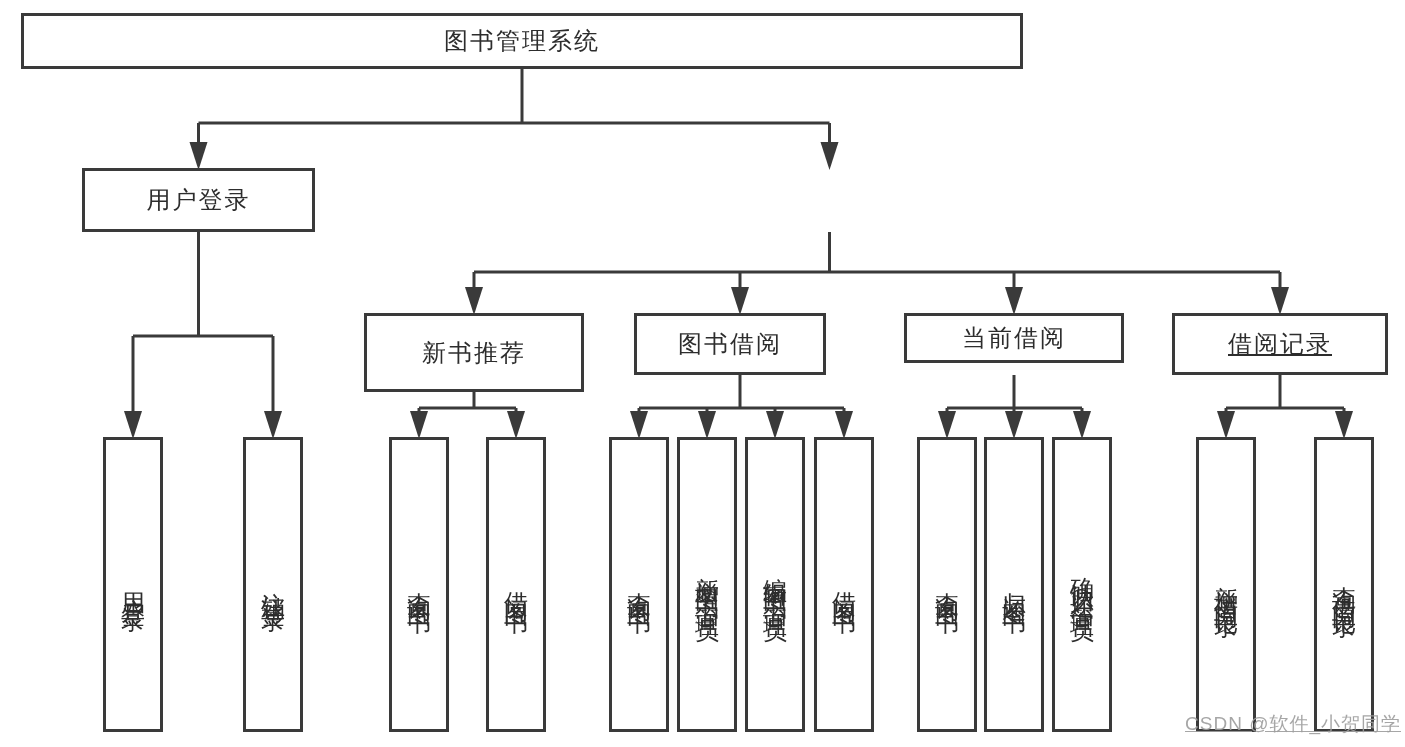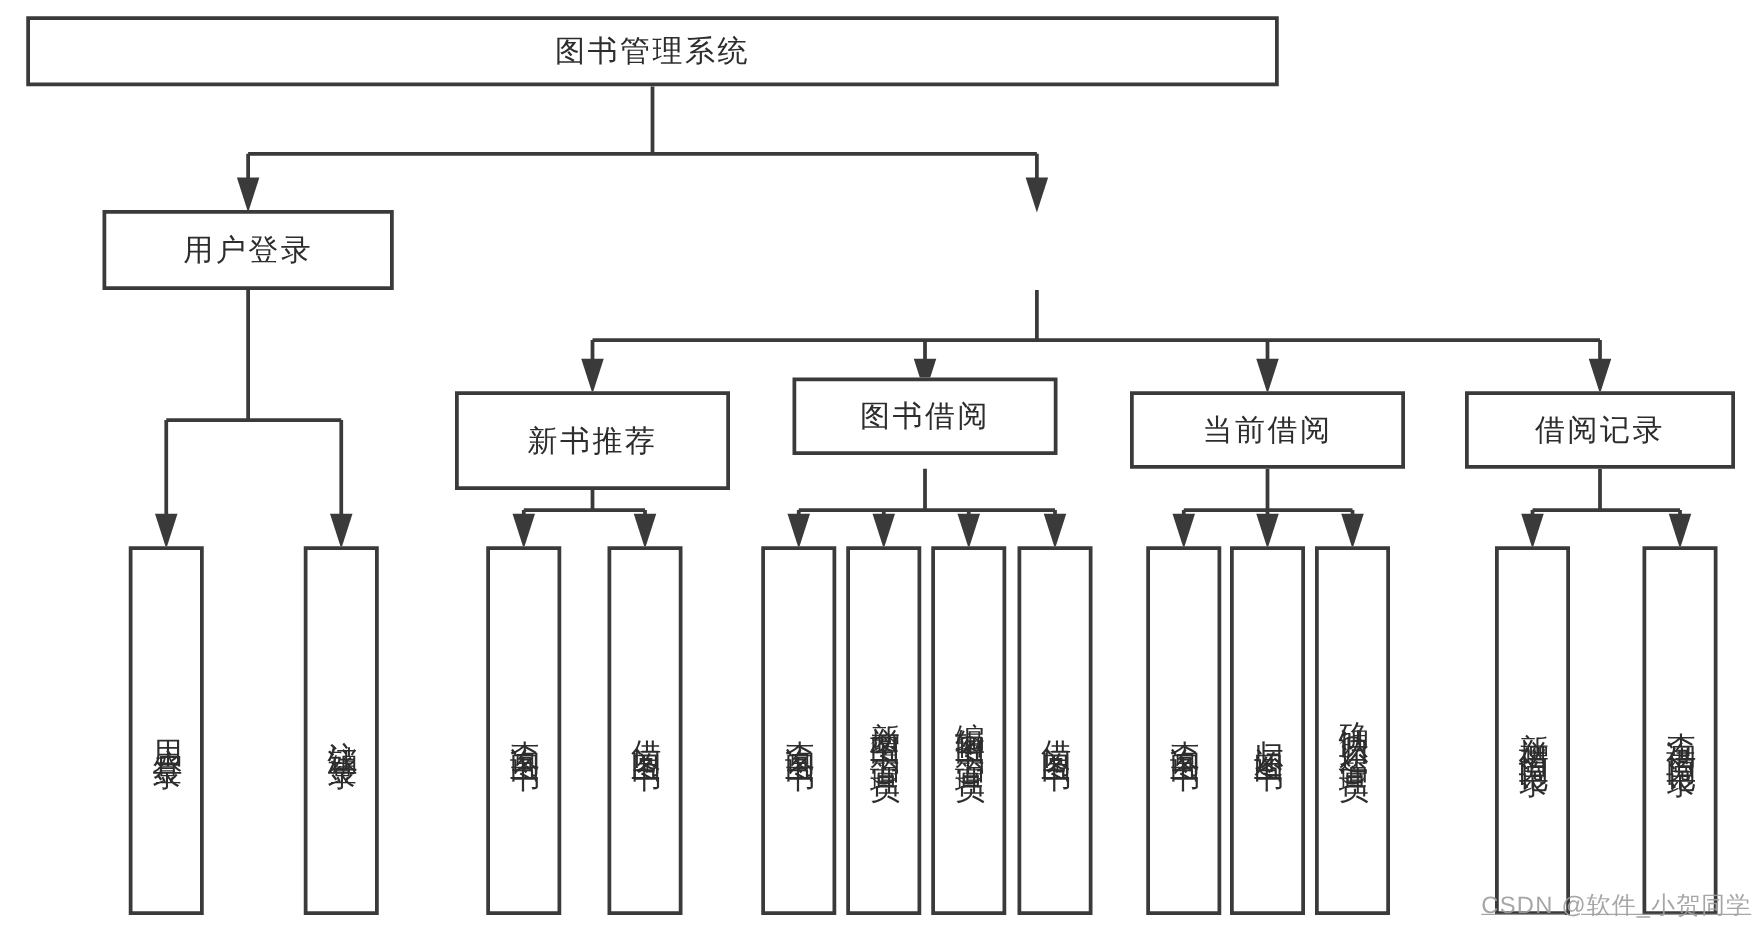--- a/index.html
+++ b/index.html
@@ -30,23 +30,23 @@
     text-orientation:mixed;
     letter-spacing:6px;
     line-height:1;
     padding:6px 0;
   }
   
   #n-root            {left:21px;  top:13px;  width:1002px; height:56px;}
   #n-user-login      {left:82px;  top:168px; width:233px;  height:64px;}
   #n-book-mgmt       {left:712px; top:168px; width:235px;  height:64px;}
   #n-new-book-rec    {left:364px; top:313px; width:220px;  height:79px;}
-  #n-book-borrow     {left:634px; top:302px; width:212px;  height:62px;}
-  #n-current-borrow  {left:904px; top:313px; width:220px;  height:62px;}
-  #n-borrow-records  {left:1172px;top:313px; width:216px;  height:62px;}
+  #n-book-borrow     {left:634px; top:313px; width:192px;  height:62px;}
+  #n-current-borrow  {left:904px; top:313px; width:220px;  height:50px;}
+  #n-borrow-records  {left:1172px;top:313px; width:216px;  height:62px;text-decoration:underline;}
   .leaf{top:437px;width:60px;height:295px;}
   #n-leaf-user-login    {left:103px;}
   #n-leaf-logout        {left:243px;}
   #n-leaf-query-books-1 {left:389px;}
   #n-leaf-borrow-books-1{left:486px;}
   #n-leaf-query-books-2 {left:609px;}
   #n-leaf-add-book      {left:677px;}
   #n-leaf-edit-book     {left:745px;}
   #n-leaf-borrow-books-2{left:814px;}
   #n-leaf-query-books-3 {left:917px;}

